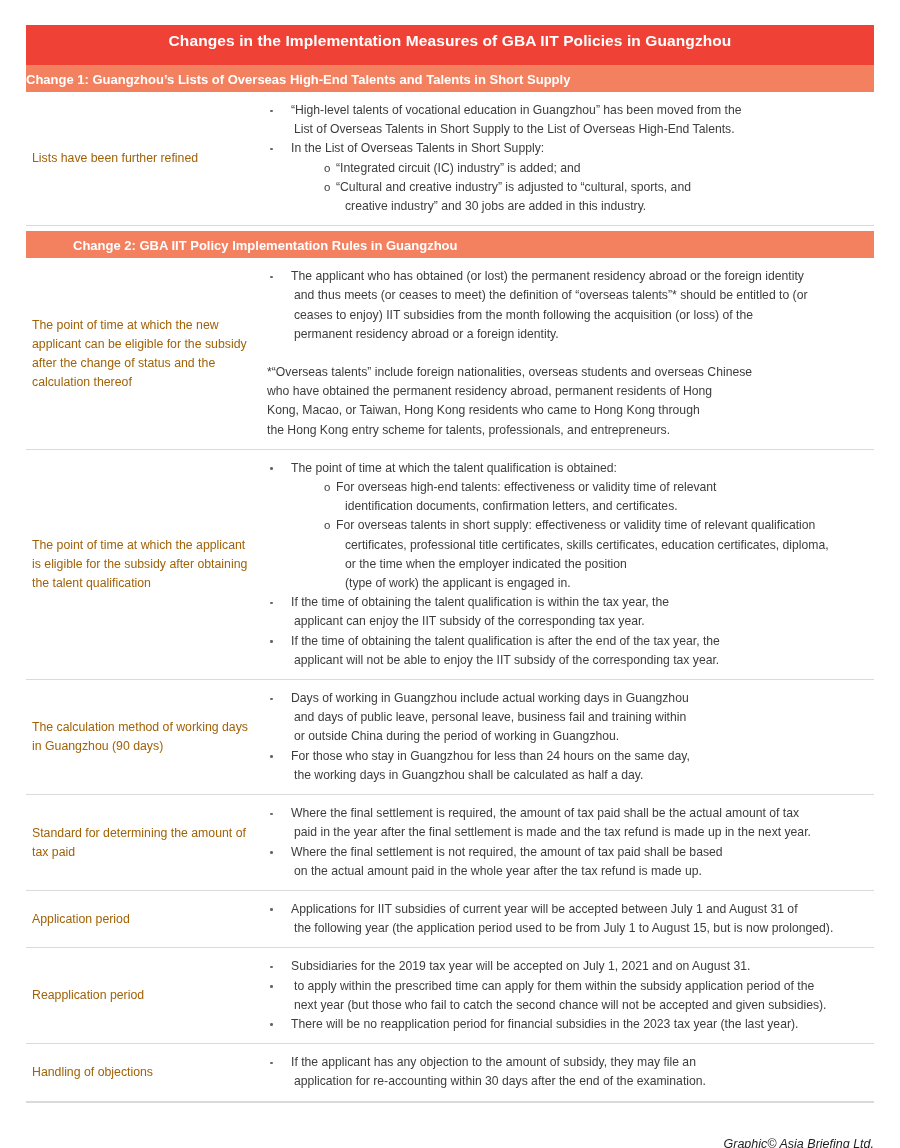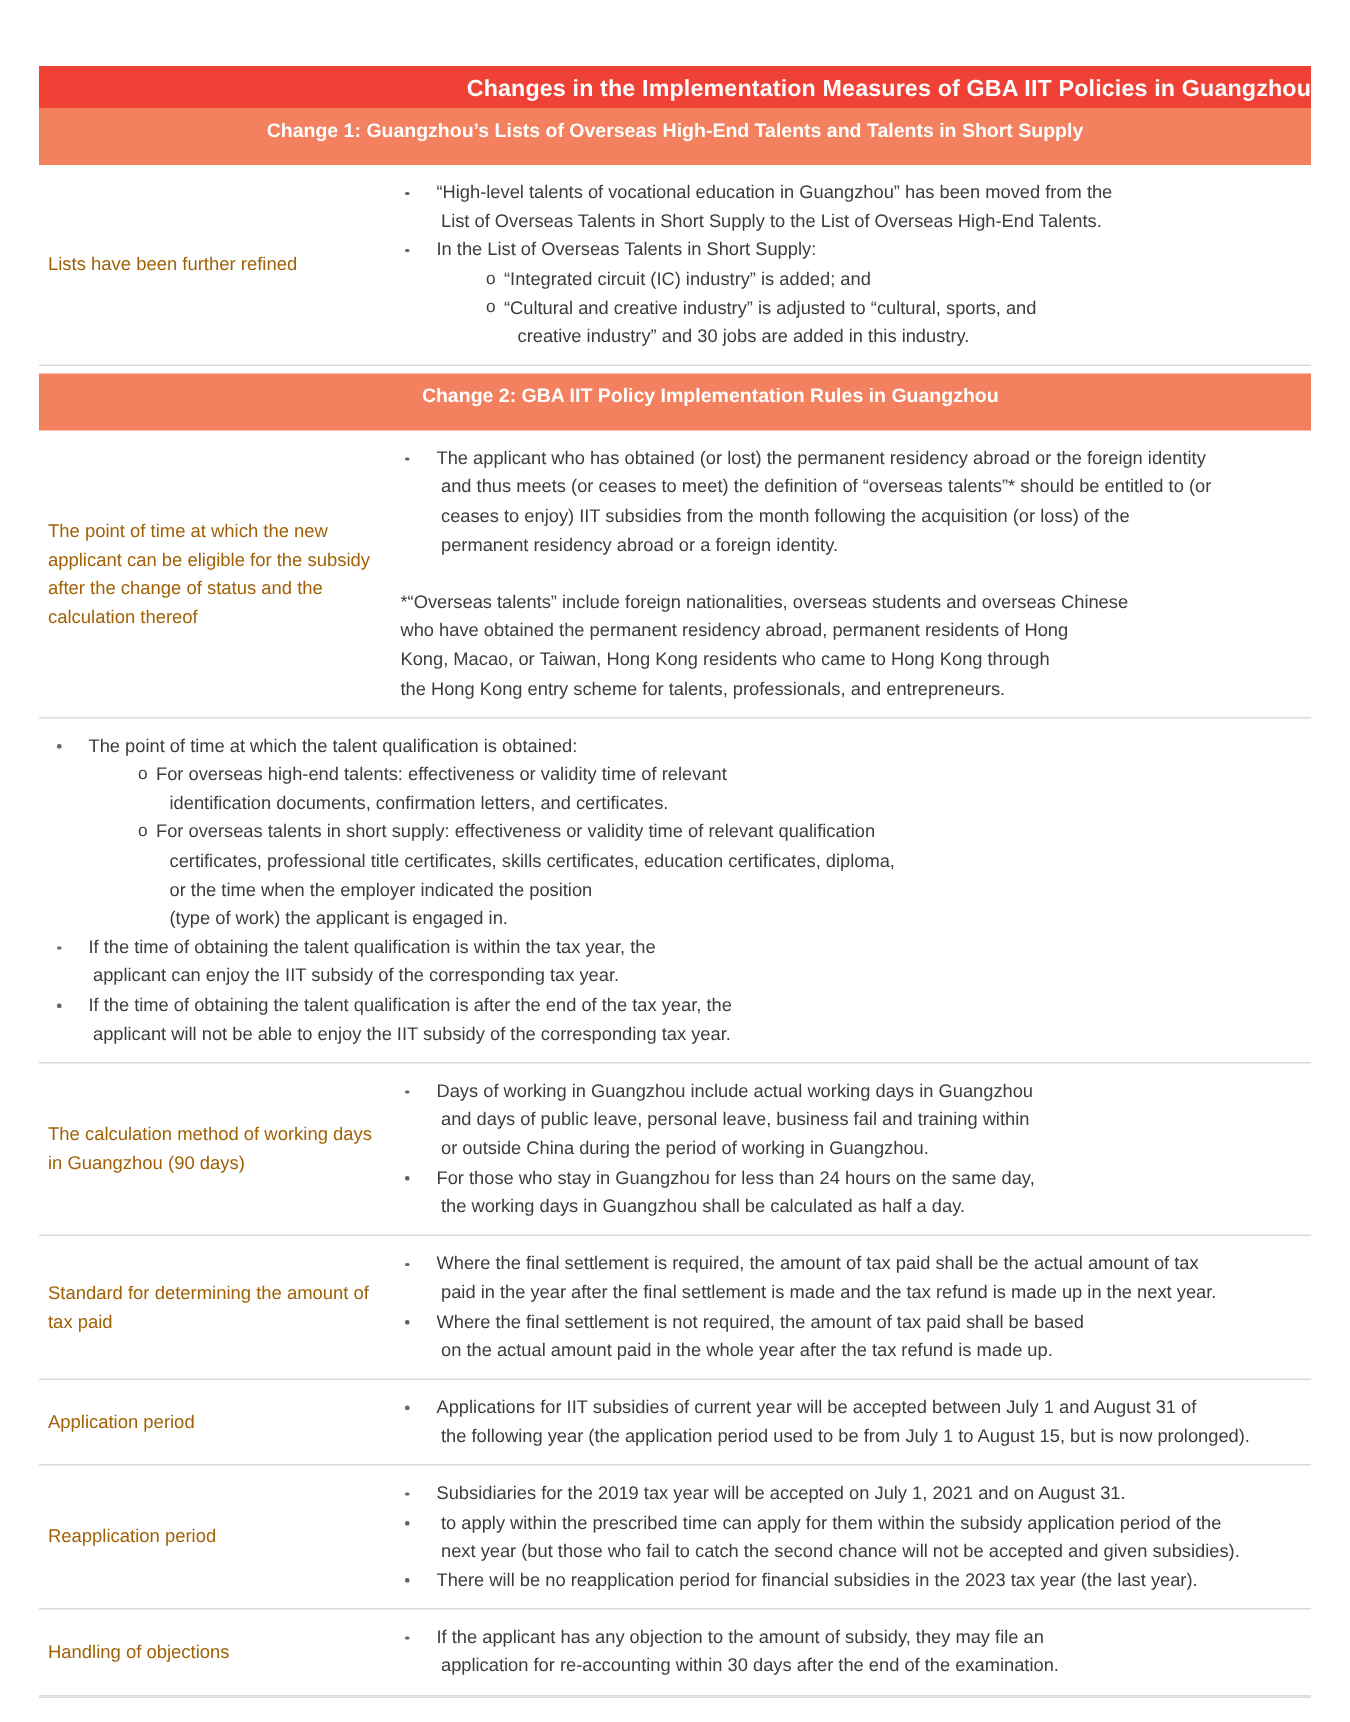--- a/index.html
+++ b/index.html
@@ -18,40 +18,39 @@
   .sheet {
     position: relative;
     width: 900px;
     height: 1148px;
     box-sizing: border-box;
     padding: 0 26px;
   }
 
   
   .main-header {
-    margin-top: 44px;
+    margin-top: 25px;
     background: #EF4136;
     color: #ffffff;
-    text-align: right;
+    text-align: center;
     font-size: 15.5px;
     font-weight: bold;
     letter-spacing: 0.1px;
-    height: 28px;
+    height: 40px;
     line-height: 32px;
     white-space: nowrap;
     overflow: hidden;
   }
 
   .section-header {
     background: #F3805F;
     color: #ffffff;
-    text-align: center;
     font-size: 13px;
     font-weight: bold;
-    height: 38px;
+    height: 27px;
     line-height: 30px;
     white-space: nowrap;
     overflow: hidden;
   }
   .section-header.sec2 {
     margin-top: 5px;
     padding-left: 47px;
   }
 
   
@@ -217,20 +216,21 @@
             </ul>
             <div class="note">
               <span class="ln">*“Overseas talents” include foreign nationalities, overseas students and overseas Chinese</span>
               <span class="ln ">who have obtained the permanent residency abroad, permanent residents of Hong</span>
               <span class="ln ">Kong, Macao, or Taiwan, Hong Kong residents who came to Hong Kong through</span>
               <span class="ln ">the Hong Kong entry scheme for talents, professionals, and entrepreneurs.</span>
             </div>
           </div>
         </div>
         <div class="row">
+          <div class="row-label">The point of time at which the applicant is eligible for the subsidy after obtaining the talent qualification</div>
           <div class="row-body">
             <ul class="bl">
               <li>
                 <span class="ln">The point of time at which the talent qualification is obtained:</span>
                 <ul class="sub">
                   <li>
                     <span class="ln">For overseas high-end talents: effectiveness or validity time of relevant</span>
                     <span class="ln cont">identification documents, confirmation letters, and certificates.</span>
                   </li>
                   <li>

